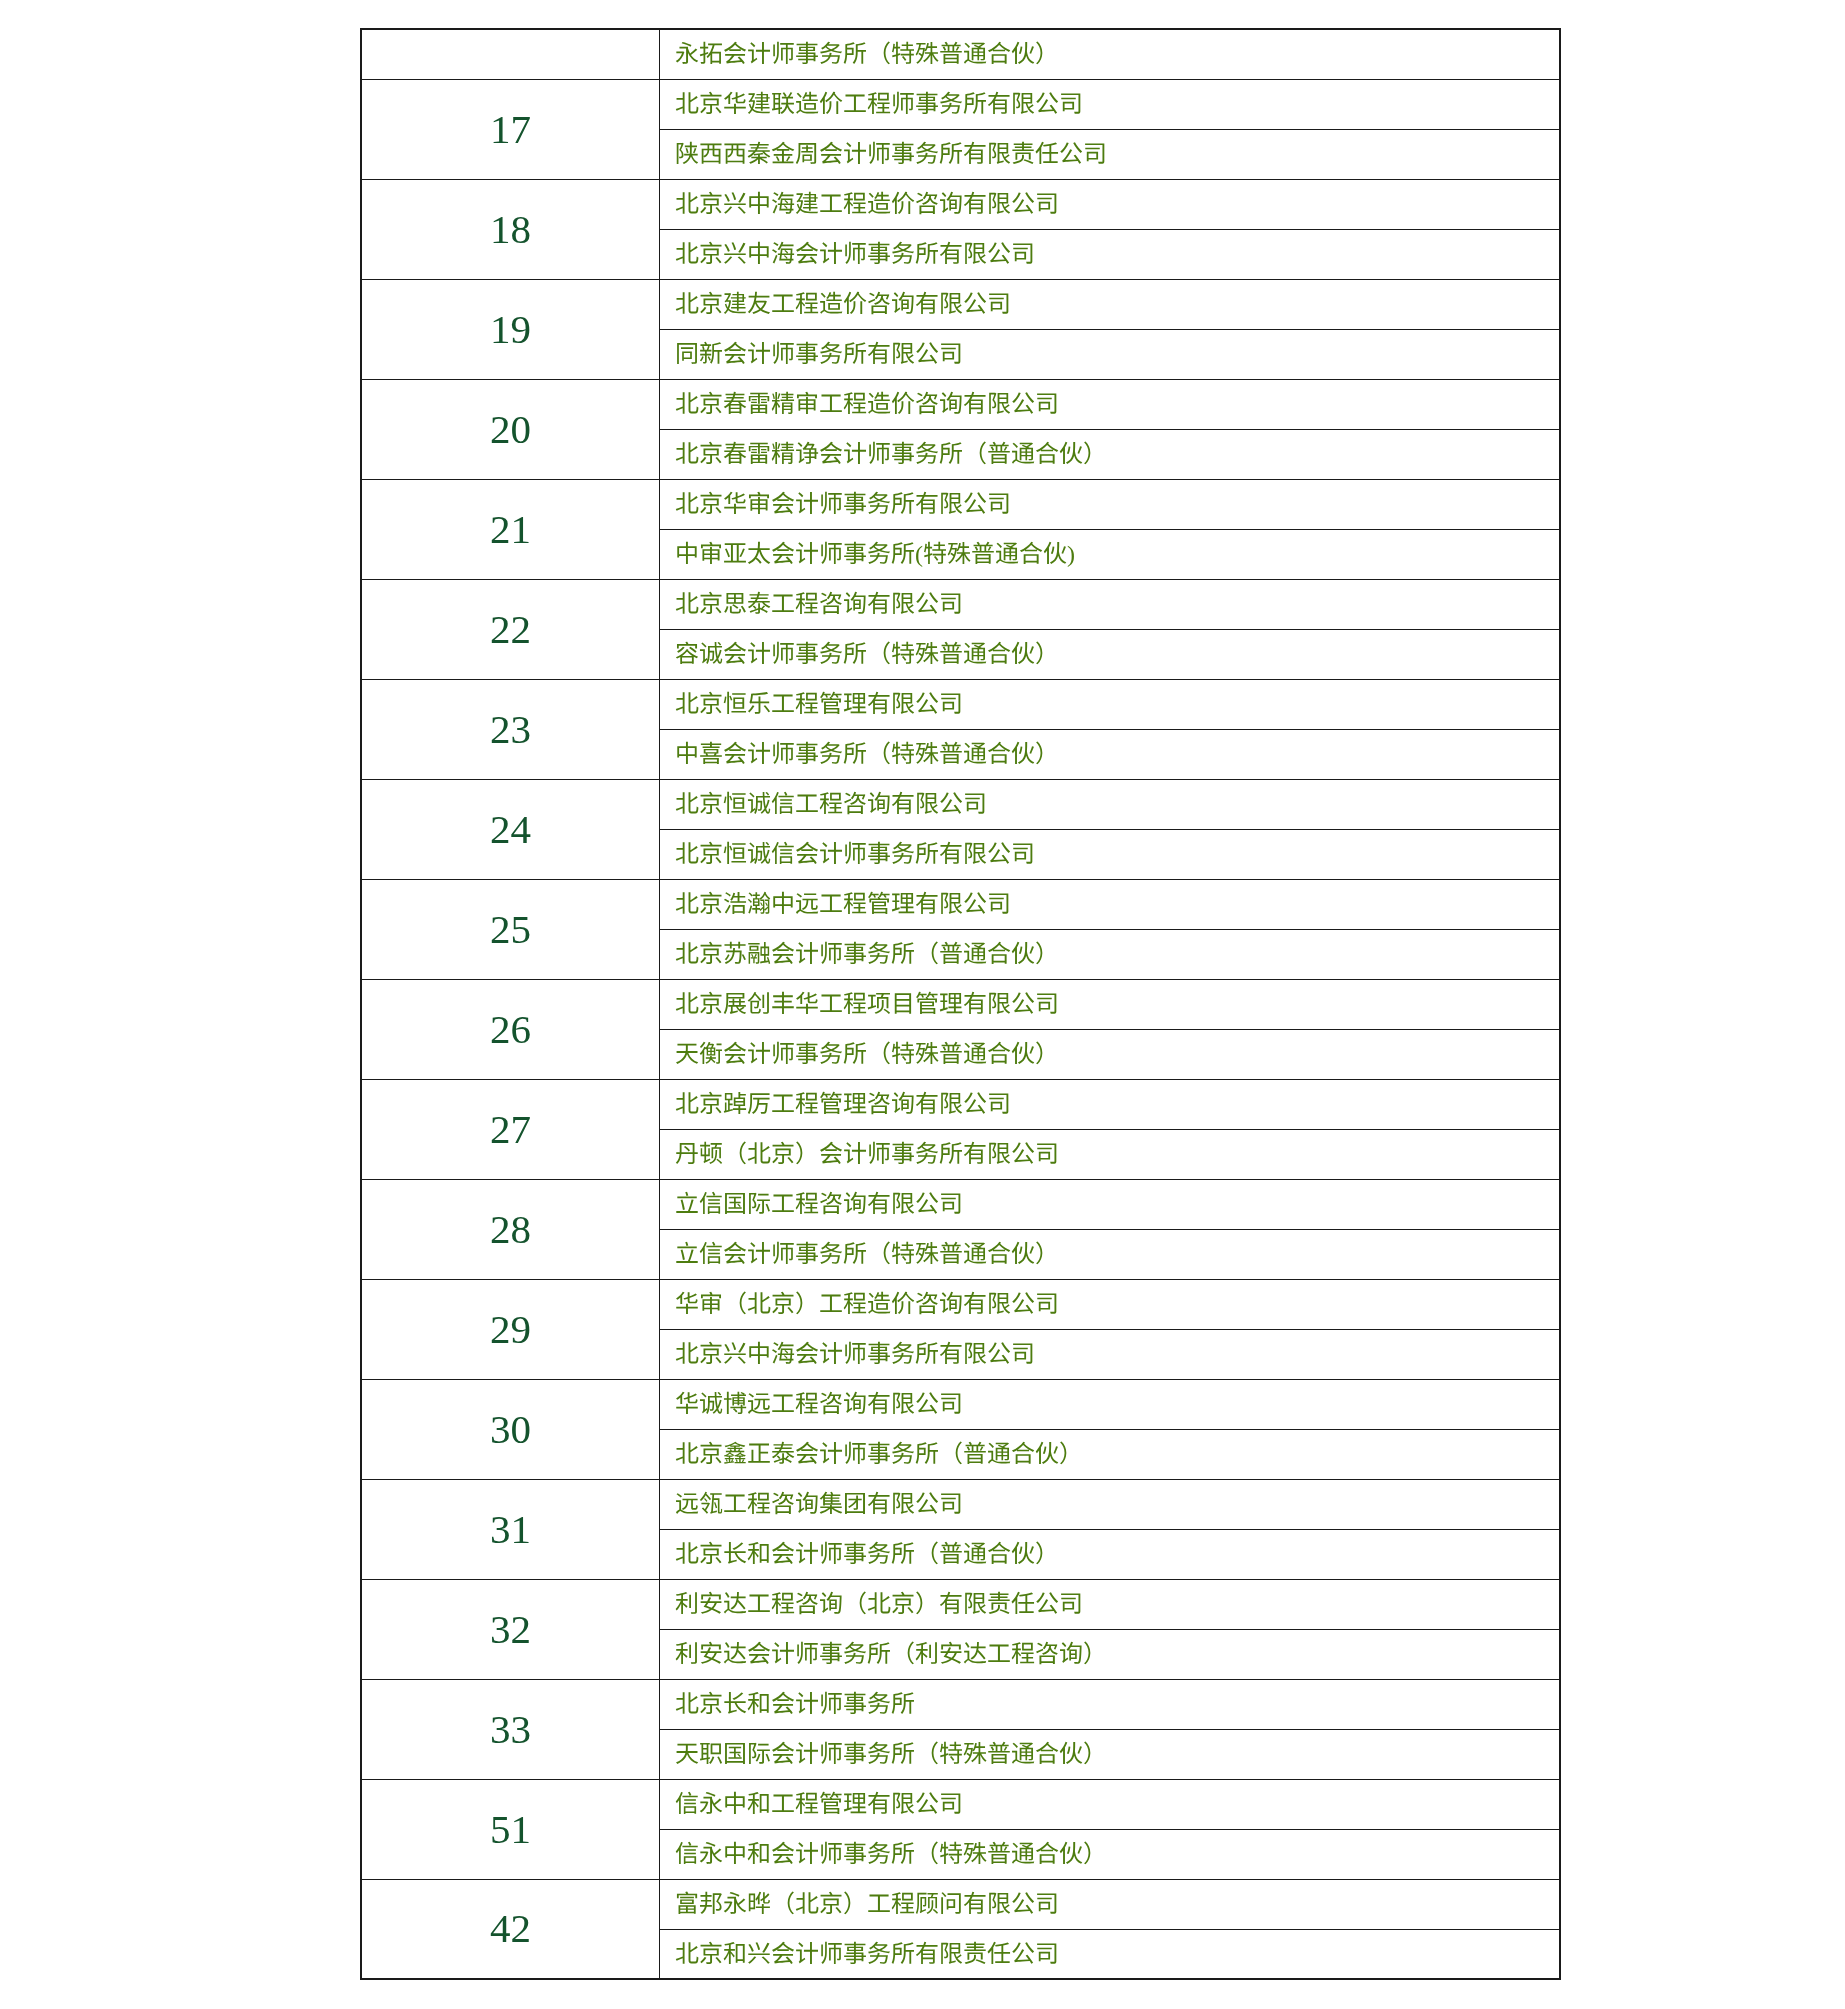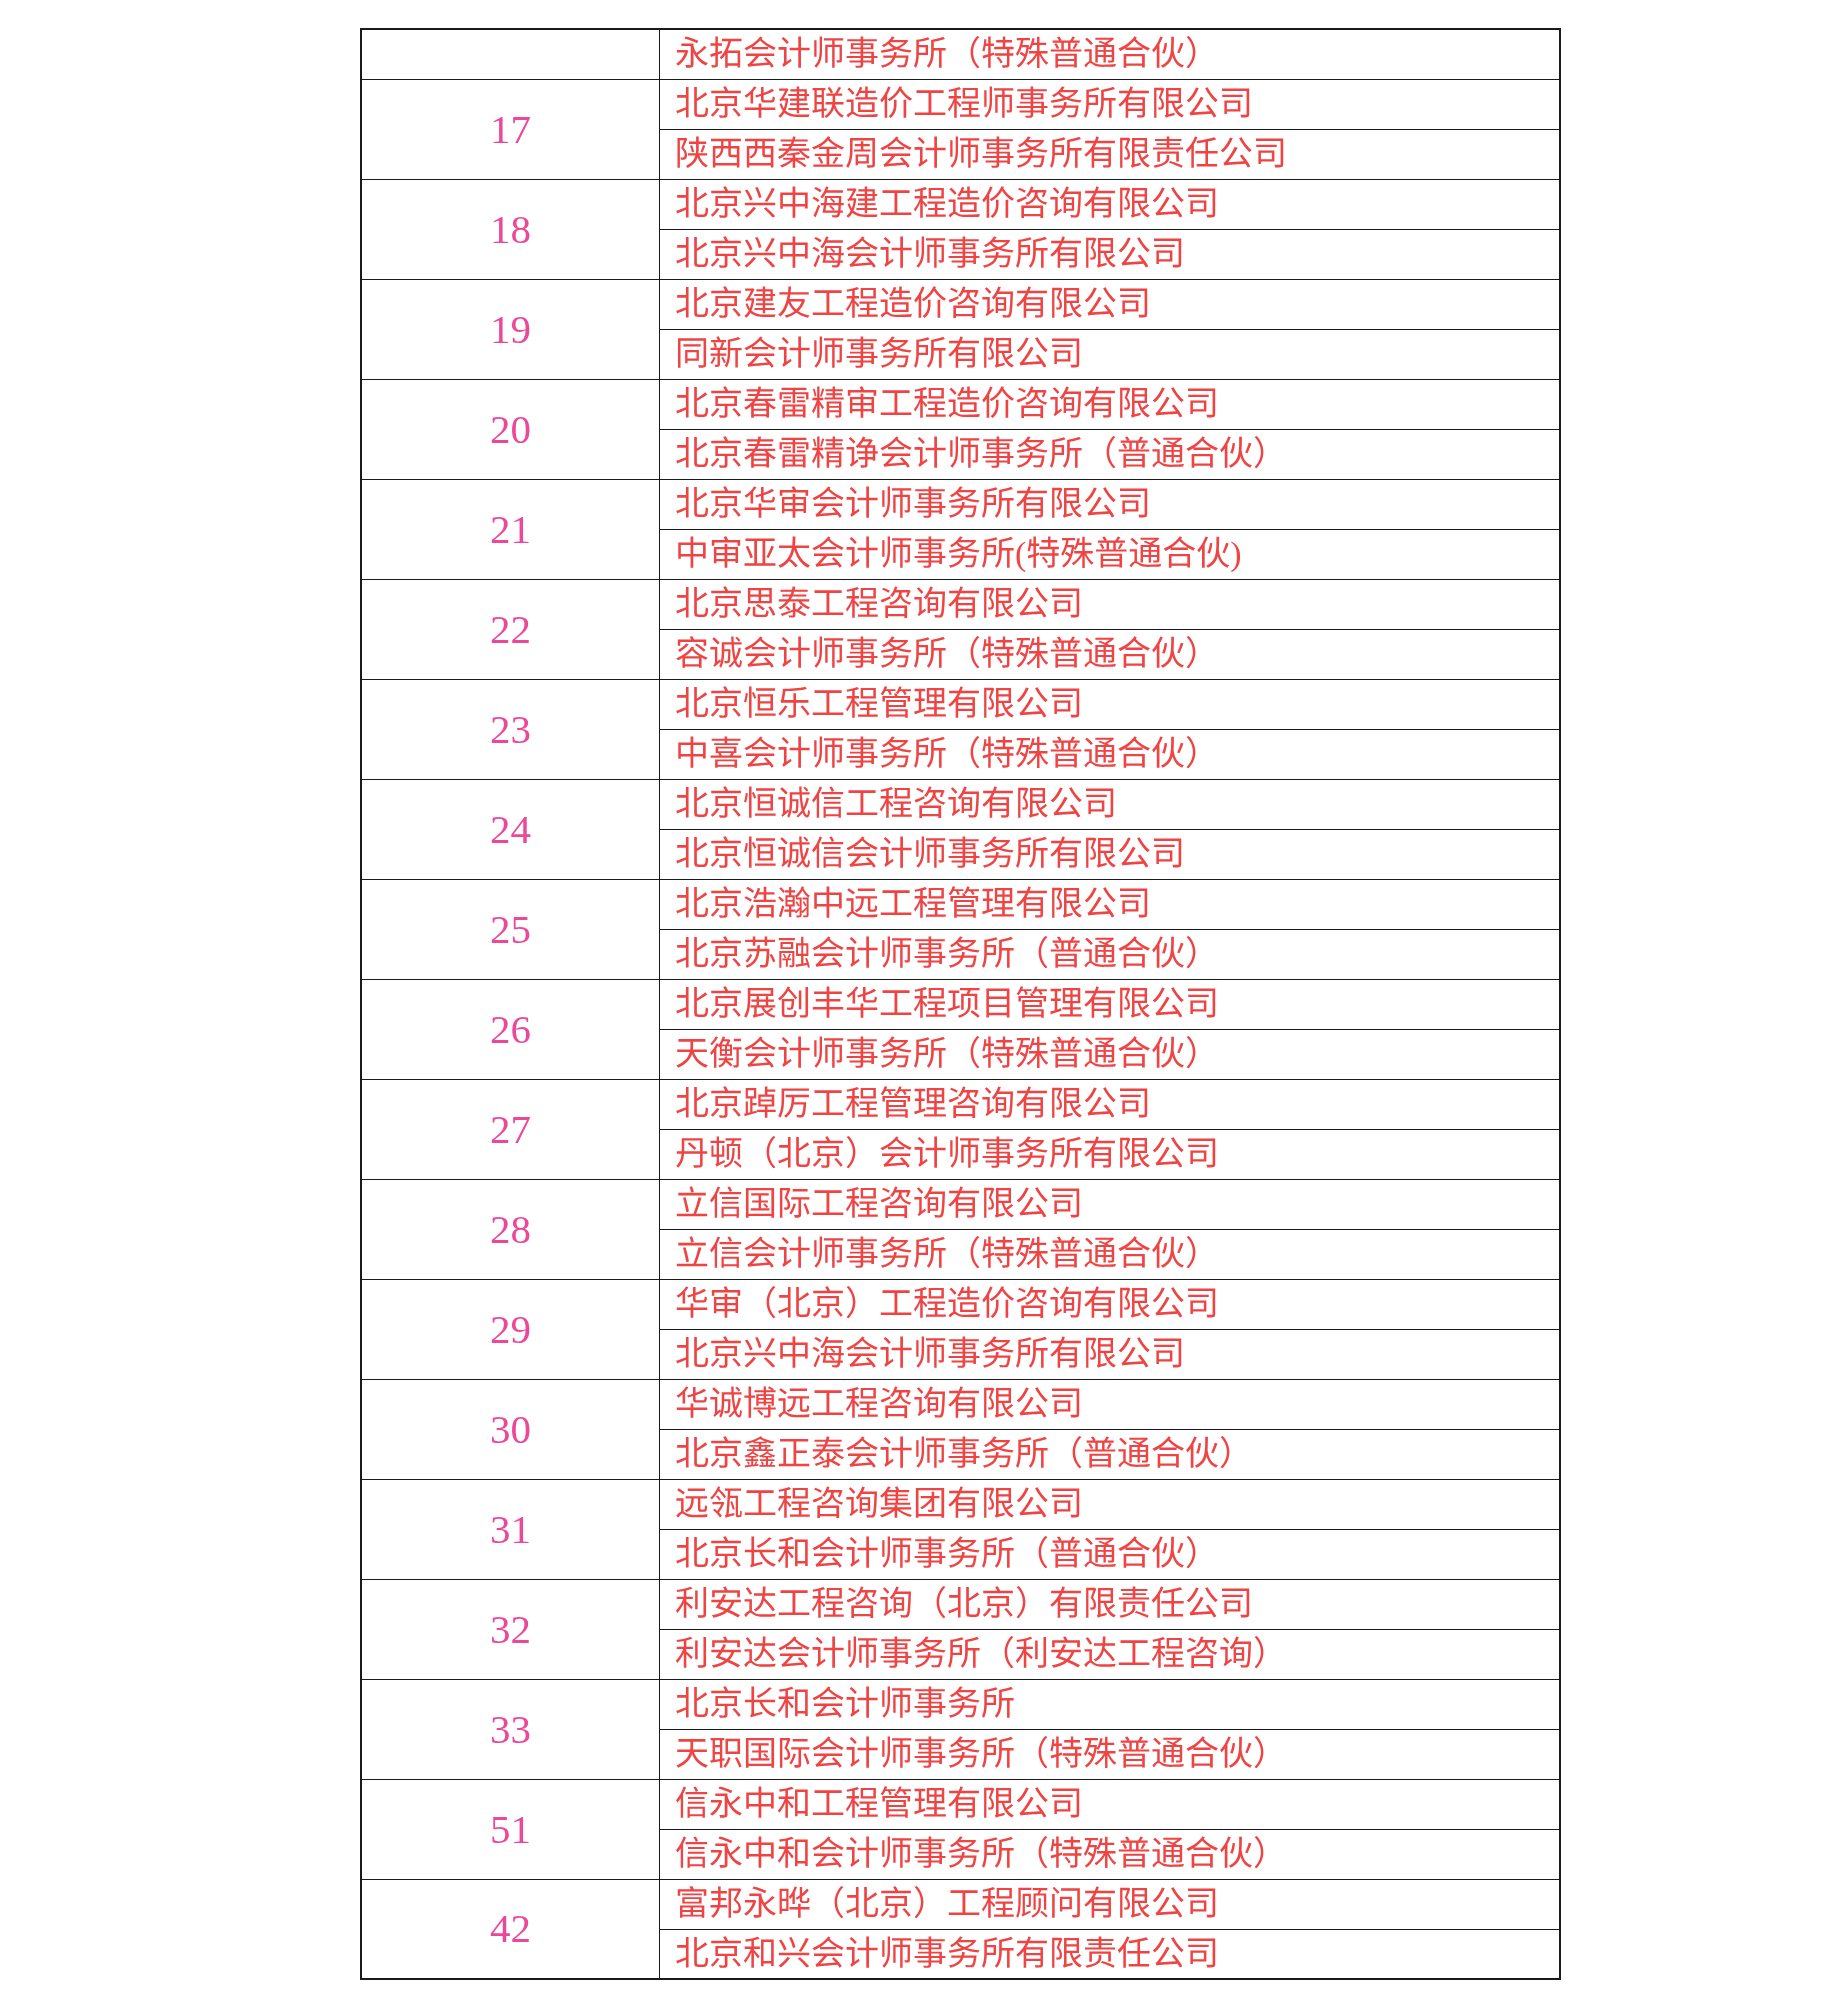--- a/index.html
+++ b/index.html
@@ -30,30 +30,30 @@
     background: #ffffff;
   }
   table.doc-table tr {
     height: 50px;
   }
   td.num-cell {
     width: 295px;
     text-align: center;
     font-size: 41px;
     line-height: 1;
-    color: #ec4899;
+    color: #14532d;
   }
   td.name-cell {
     width: 876px;
     padding: 0 7.5px 0 15px;
-    font-size: 34px;
+    font-size: 24px;
     line-height: 1;
     white-space: nowrap;
     overflow: hidden;
-    color: #ef4444;
+    color: #4d7c0f;
   }
 </style>
 </head>
 <body>
 
 <table class="doc-table">
   <tbody>
       <tr>
         <td class="num-cell"></td>
         <td class="name-cell">永拓会计师事务所（特殊普通合伙）</td>

